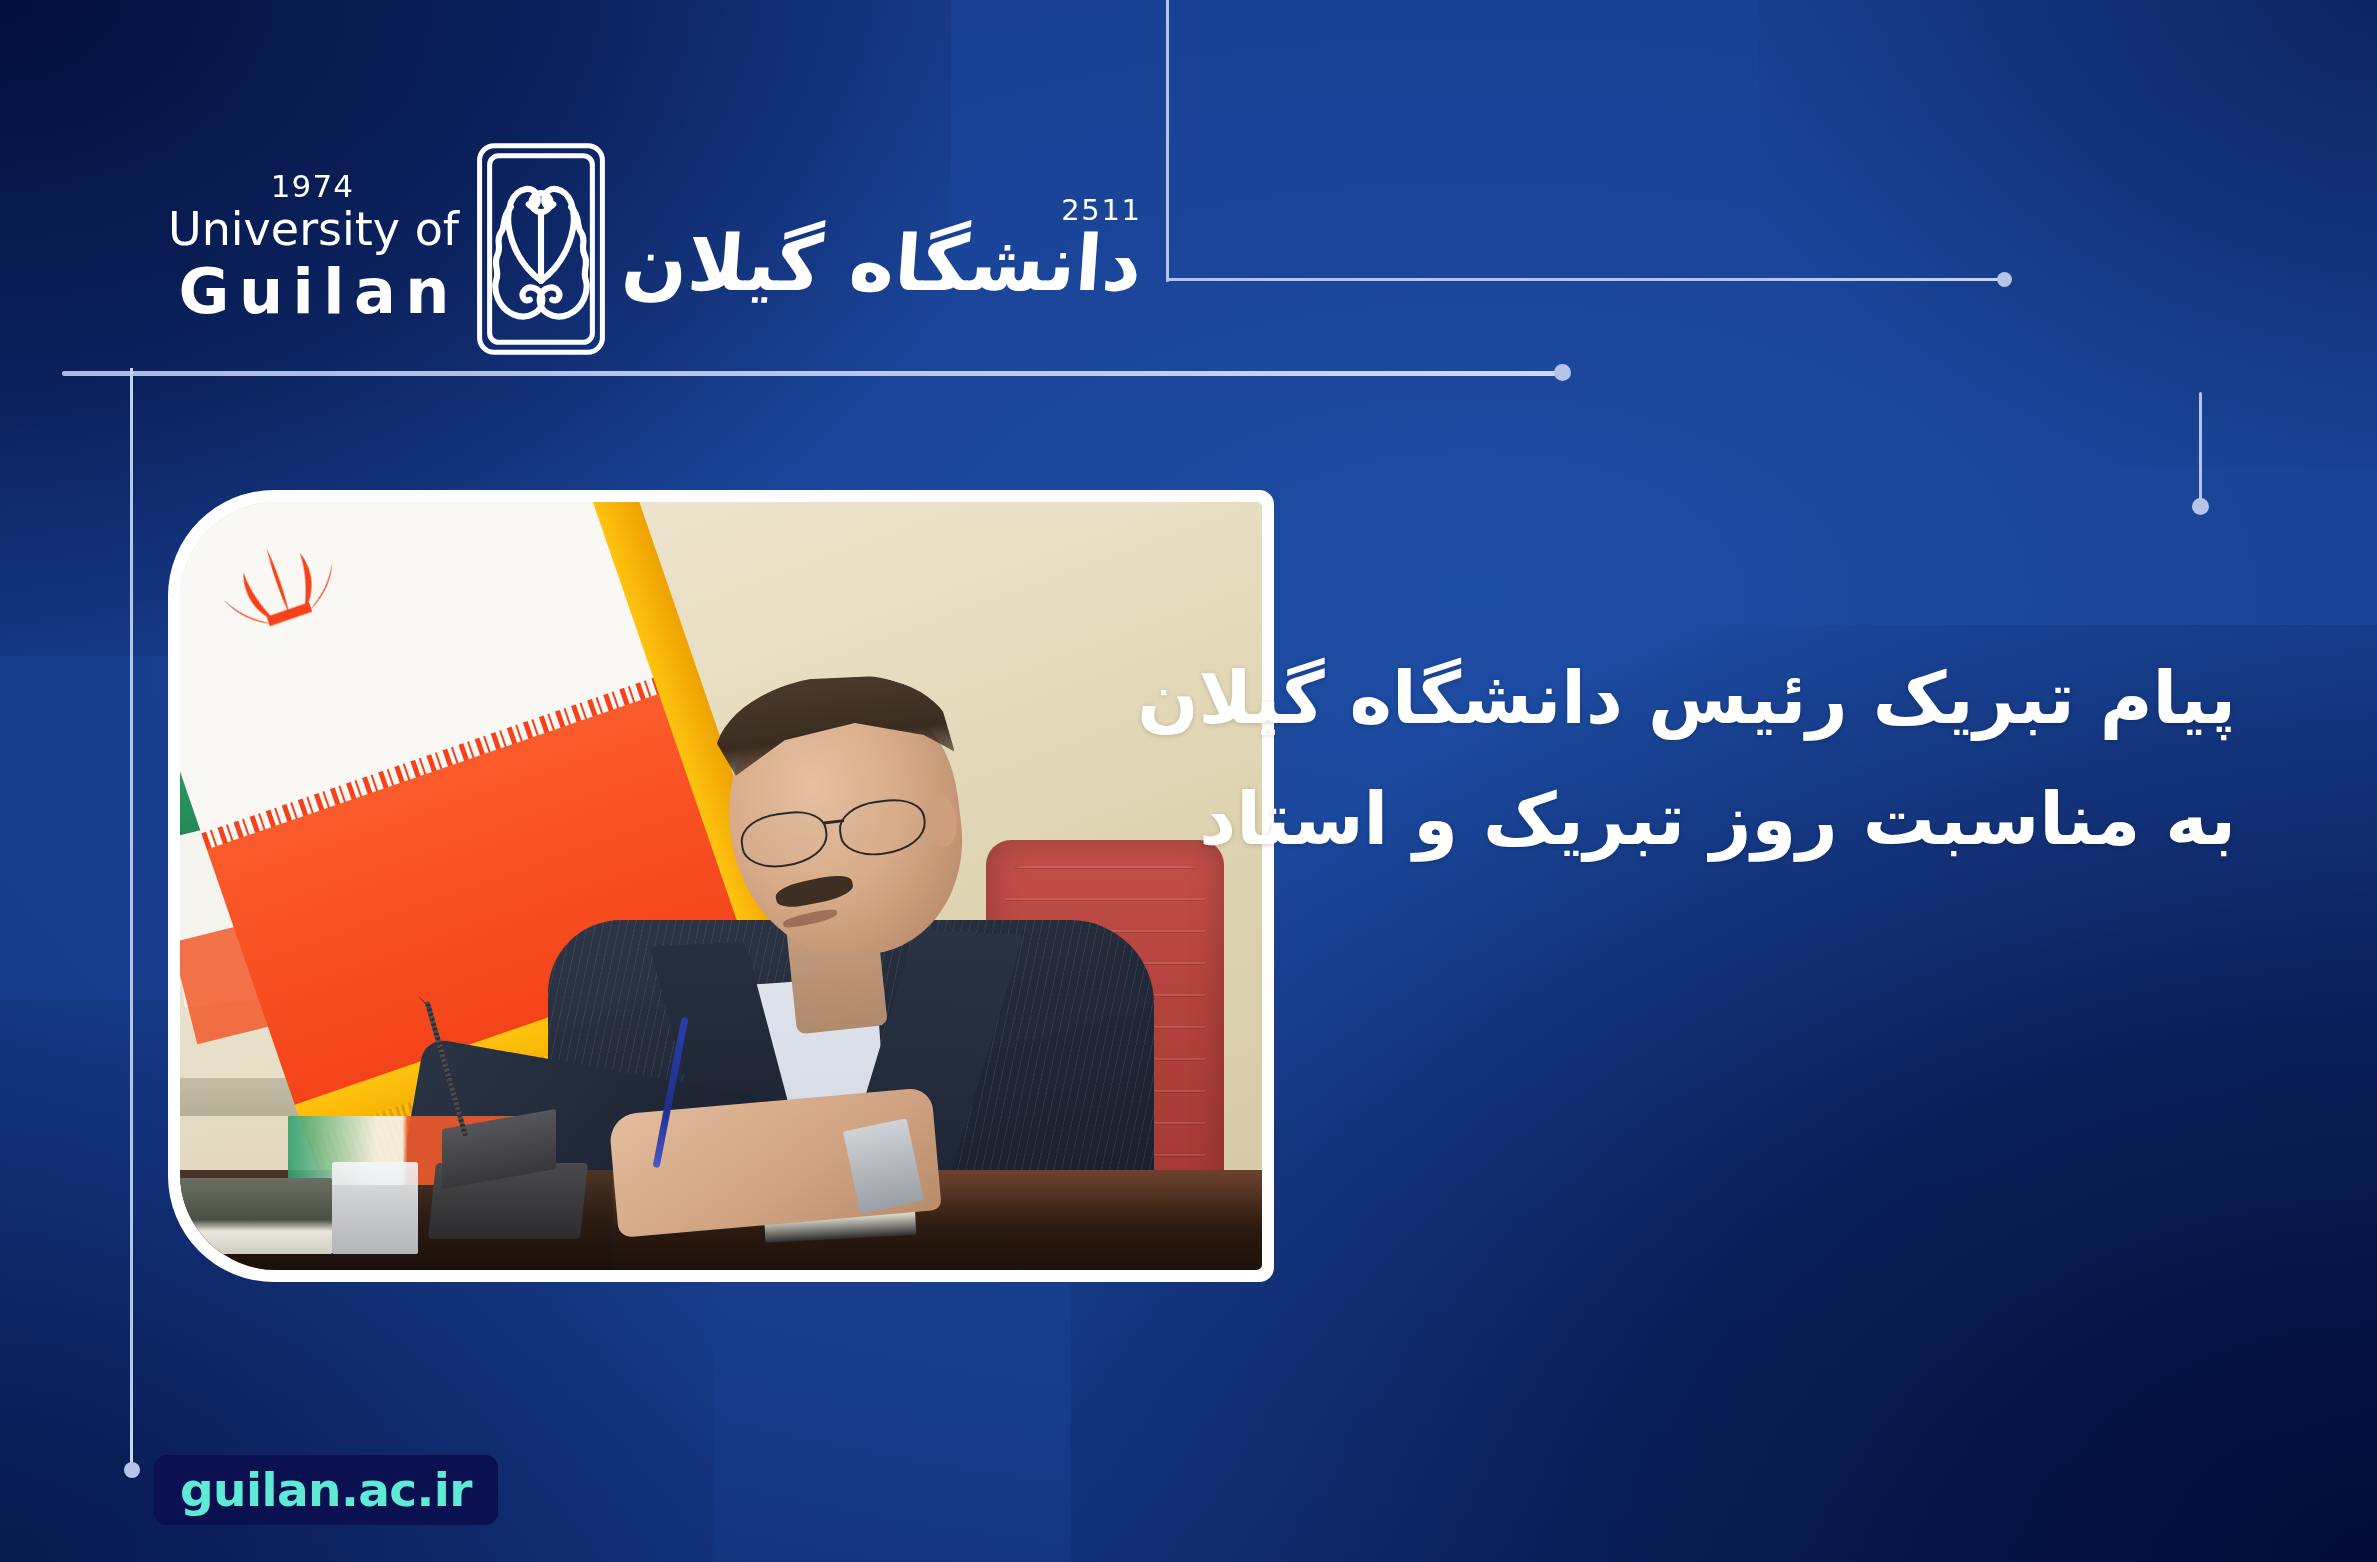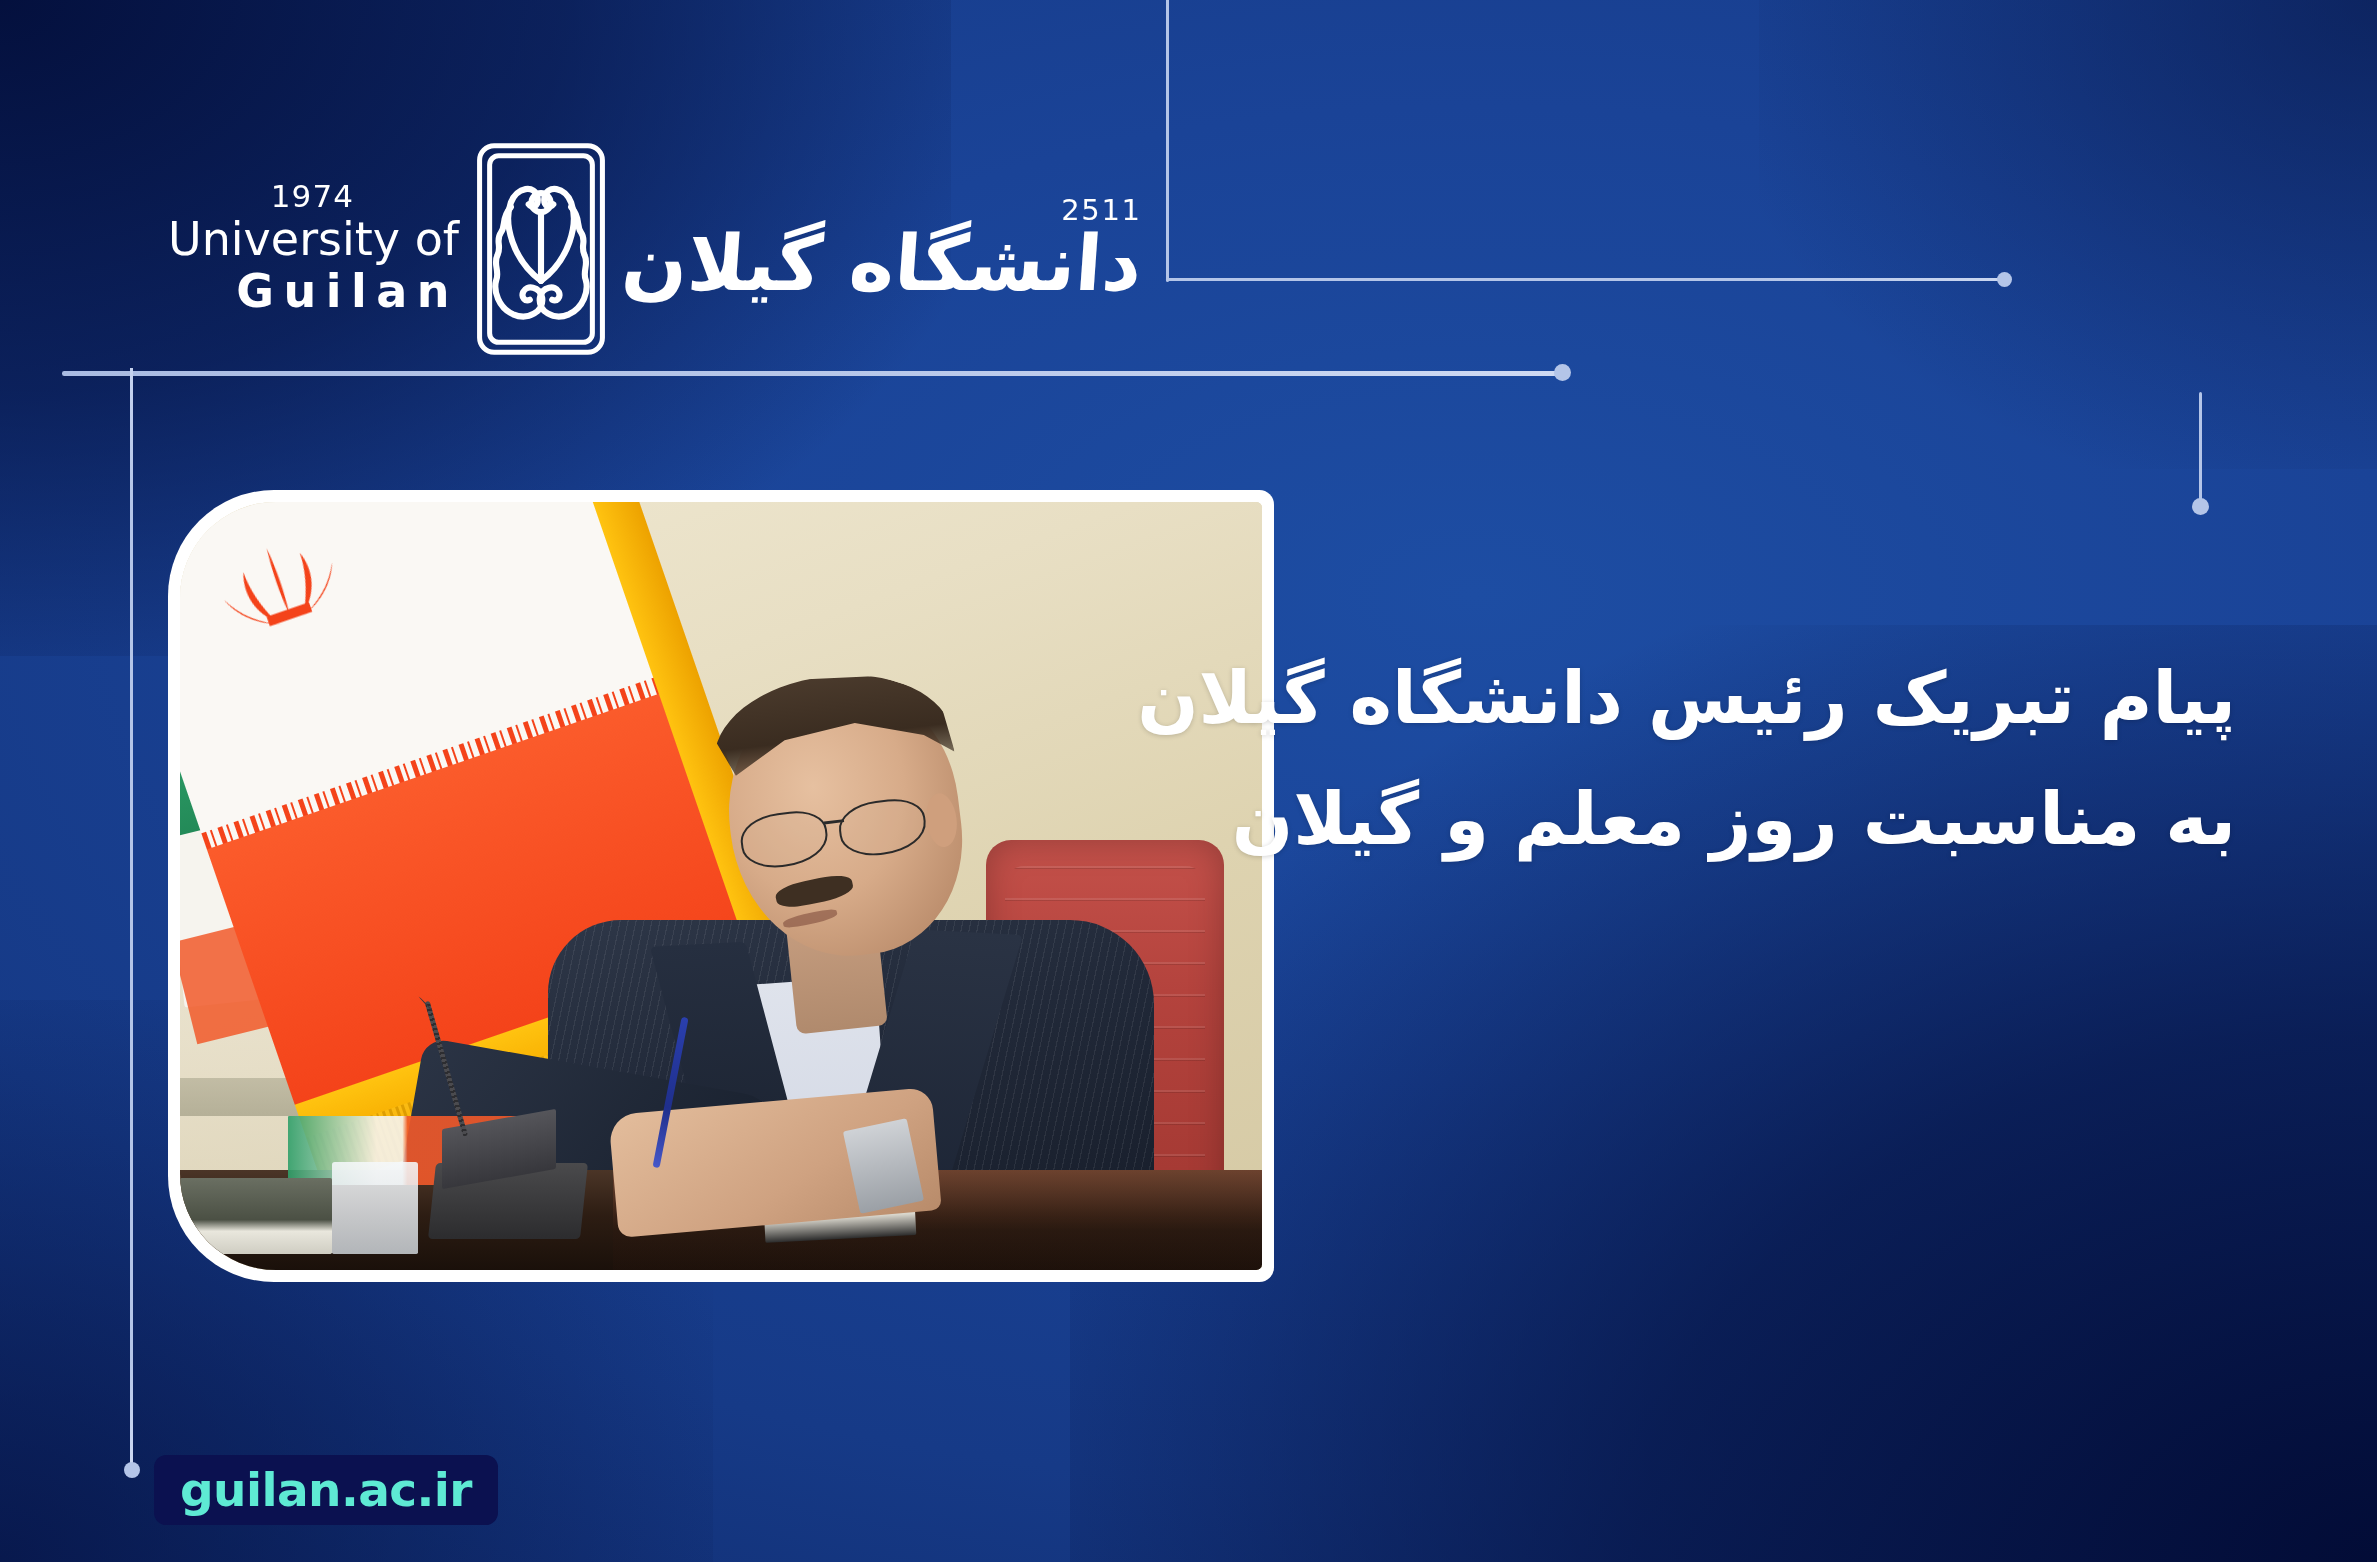--- a/index.html
+++ b/index.html
@@ -76,21 +76,21 @@
   .logo-year{
     font-size:31px;font-weight:400;letter-spacing:1.1px;
     margin-bottom:2.2px;margin-right:2.2px;text-align:center;
     font-family:"DejaVu Sans","Liberation Sans",sans-serif;
   }
   .logo-univ{
     font-size:46px;font-weight:400;line-height:1.02;letter-spacing:0px;
     font-family:"DejaVu Sans","Liberation Sans",sans-serif;
   }
   .logo-guilan{
-    font-size:46px;font-weight:700;letter-spacing:9.5px;line-height:1.25;
+    font-size:62px;font-weight:700;letter-spacing:9.5px;line-height:1.25;
     font-family:"DejaVu Sans","Liberation Sans",sans-serif;
   }
   .logo-mark{width:134px;height:218px;flex:0 0 auto;}
   .logo-fa{
     position:relative;color:#fff;padding-left:14.6px;direction:rtl;
     display:flex;flex-direction:column;align-items:flex-start;
   }
   .logo-fa-year{
     font-size:29px;letter-spacing:1.7px;margin-bottom:-3.4px;margin-left:22.4px;
     font-family:"DejaVu Sans","Liberation Sans",sans-serif;
@@ -523,21 +523,21 @@
       </div>
       <div class="notepad"></div>
       <div class="hands"></div>
       <div class="pen"></div>
       <div class="watch"></div>
     </div>
   </div>
 
   <div class="headline">
     <div class="headline-line">پیام تبریک رئیس دانشگاه گیلان</div>
-    <div class="headline-line">به مناسبت روز معلم و گیلان</div>
+    <div class="headline-line">به مناسبت روز تبریک و استاد</div>
   </div>
 
   <div class="url-badge">
     <span class="url-text">guilan.ac.ir</span>
   </div>
 
 </div>
 
 
 </body></html>

